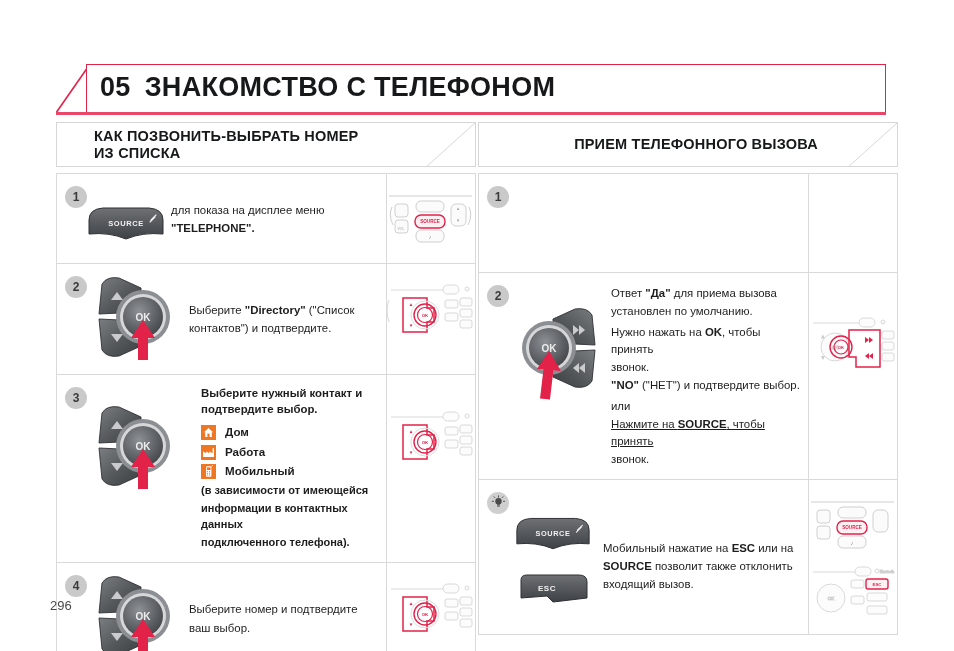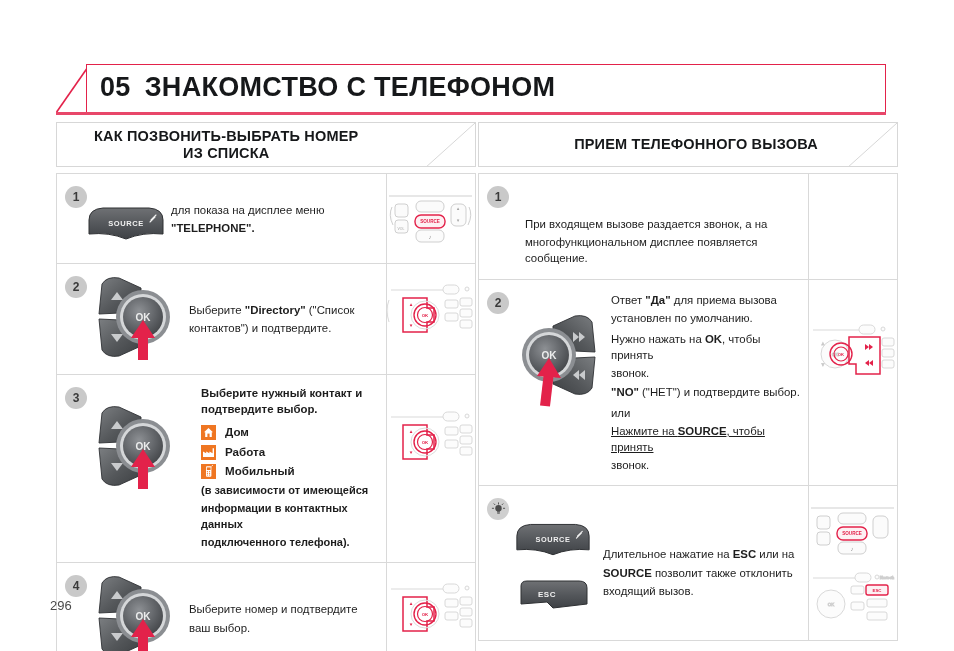--- a/index.html
+++ b/index.html
@@ -47,21 +47,21 @@
     background:#fff;
     height:45px;
     box-sizing:border-box;
   }
   .sect-head .cut{
     position:absolute;right:0;top:0;height:100%;width:60px;overflow:hidden;
   }
   .sect-head-title{
     position:absolute;left:37px;top:50%;transform:translateY(-50%);
     font-size:14.5px;font-weight:bold;line-height:1.18;
-    color:#16181a;letter-spacing:.2px;text-align:center;
+    color:#16181a;letter-spacing:.2px;
   }
   .sect-head-title.center{left:8px;width:100%;text-align:center;}
 
   
   .steps{margin-top:6px;border:1px solid #d9d9d9;border-bottom:none;background:#fff;}
   .step-row{display:flex;border-bottom:1px solid #d9d9d9;}
   .step-main{position:relative;flex:1 1 auto;padding:0;}
   .step-thumb{
     flex:0 0 88px;border-left:1px solid #d9d9d9;
     position:relative;background:#fff;
@@ -418,24 +418,20 @@
         </svg>
       </div>
     </div>
 
     <div class="steps">
 
       <div class="step-row">
         <div class="step-main">
           <div class="step-inner" style="min-height:96px;">
             <div class="badge">1</div>
-            <div class="txt" style="padding-top:32px;margin-left:16px;">
-              <p>При входящем вызове раздается звонок, а на</p>
-              <p>многофункциональном дисплее появляется сообщение.</p>
-            </div>
           </div>
         </div>
         <div class="step-thumb">
           <svg width="87" height="98" viewBox="0 0 87 98">
             <rect x="0" y="0" width="87" height="98" fill="#fff"></rect>
           </svg>
         </div>
       </div>
 
       <div class="step-row">
@@ -559,21 +555,21 @@
                         <stop offset="0.5" stop-color="#55585c"></stop>
                         <stop offset="1" stop-color="#3e4145"></stop>
                   </linearGradient>
                     </defs>
                   <path d="M4,8 Q4,3 10,3 L62,3 Q70,3 70,10 L70,26 L36,30 L30,24 L4,26 Z" fill="url(#escg1)" stroke="#2e3033" stroke-width="1"></path>
                   <text x="30" y="19" font-family="Liberation Sans, sans-serif" font-size="8" font-weight="bold" fill="#f1f1f1" text-anchor="middle" letter-spacing="0.6">ESC</text>
                 </svg>
               </div>
             </div>
             <div class="txt" style="padding-top:50px;margin-left:6px;">
-              <p><span>Длительное нажатие на </span><b>ESC</b><span> или на</span></p>
+              <p><span>Мобильный нажатие на </span><b>ESC</b><span> или на</span></p>
               <p><b>SOURCE</b><span> позволит также отклонить</span></p>
               <p>входящий вызов.</p>
             </div>
           </div>
         </div>
         <div class="step-thumb">
           <svg width="87" height="154" viewBox="0 0 87 154">
             <rect x="0" y="0" width="87" height="154" fill="#fff"></rect>
 
             <g stroke="#c9c9c9" stroke-width="0.9" fill="#fbfbfb">

